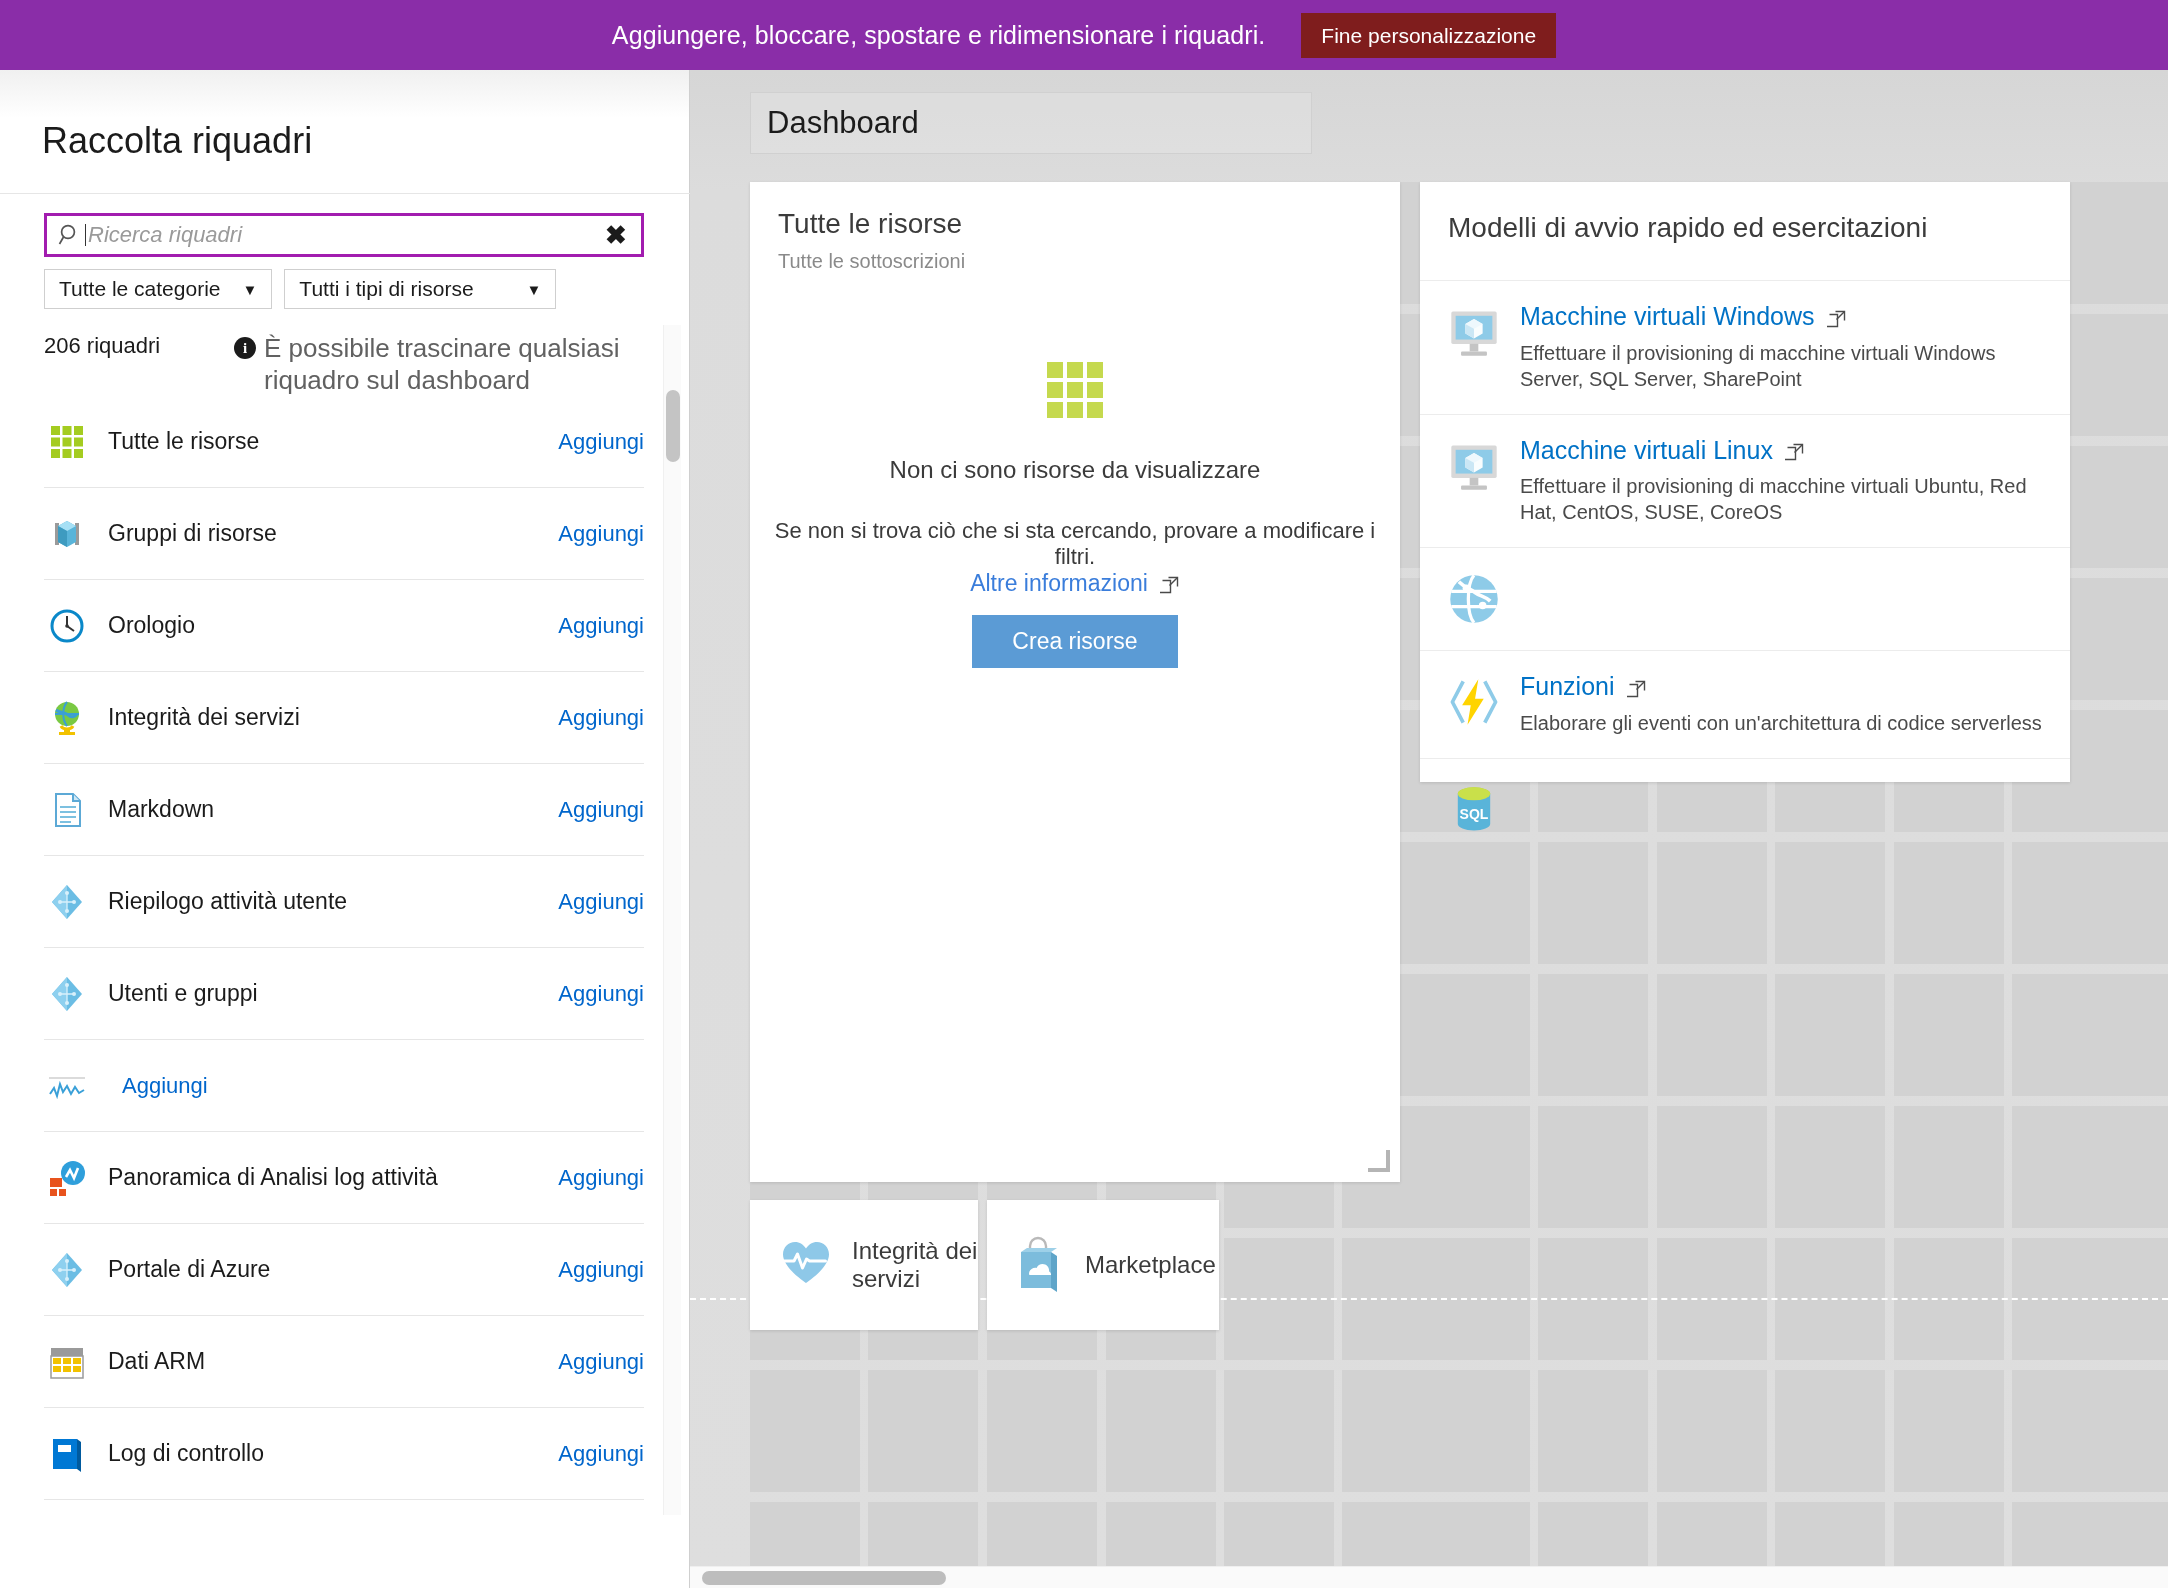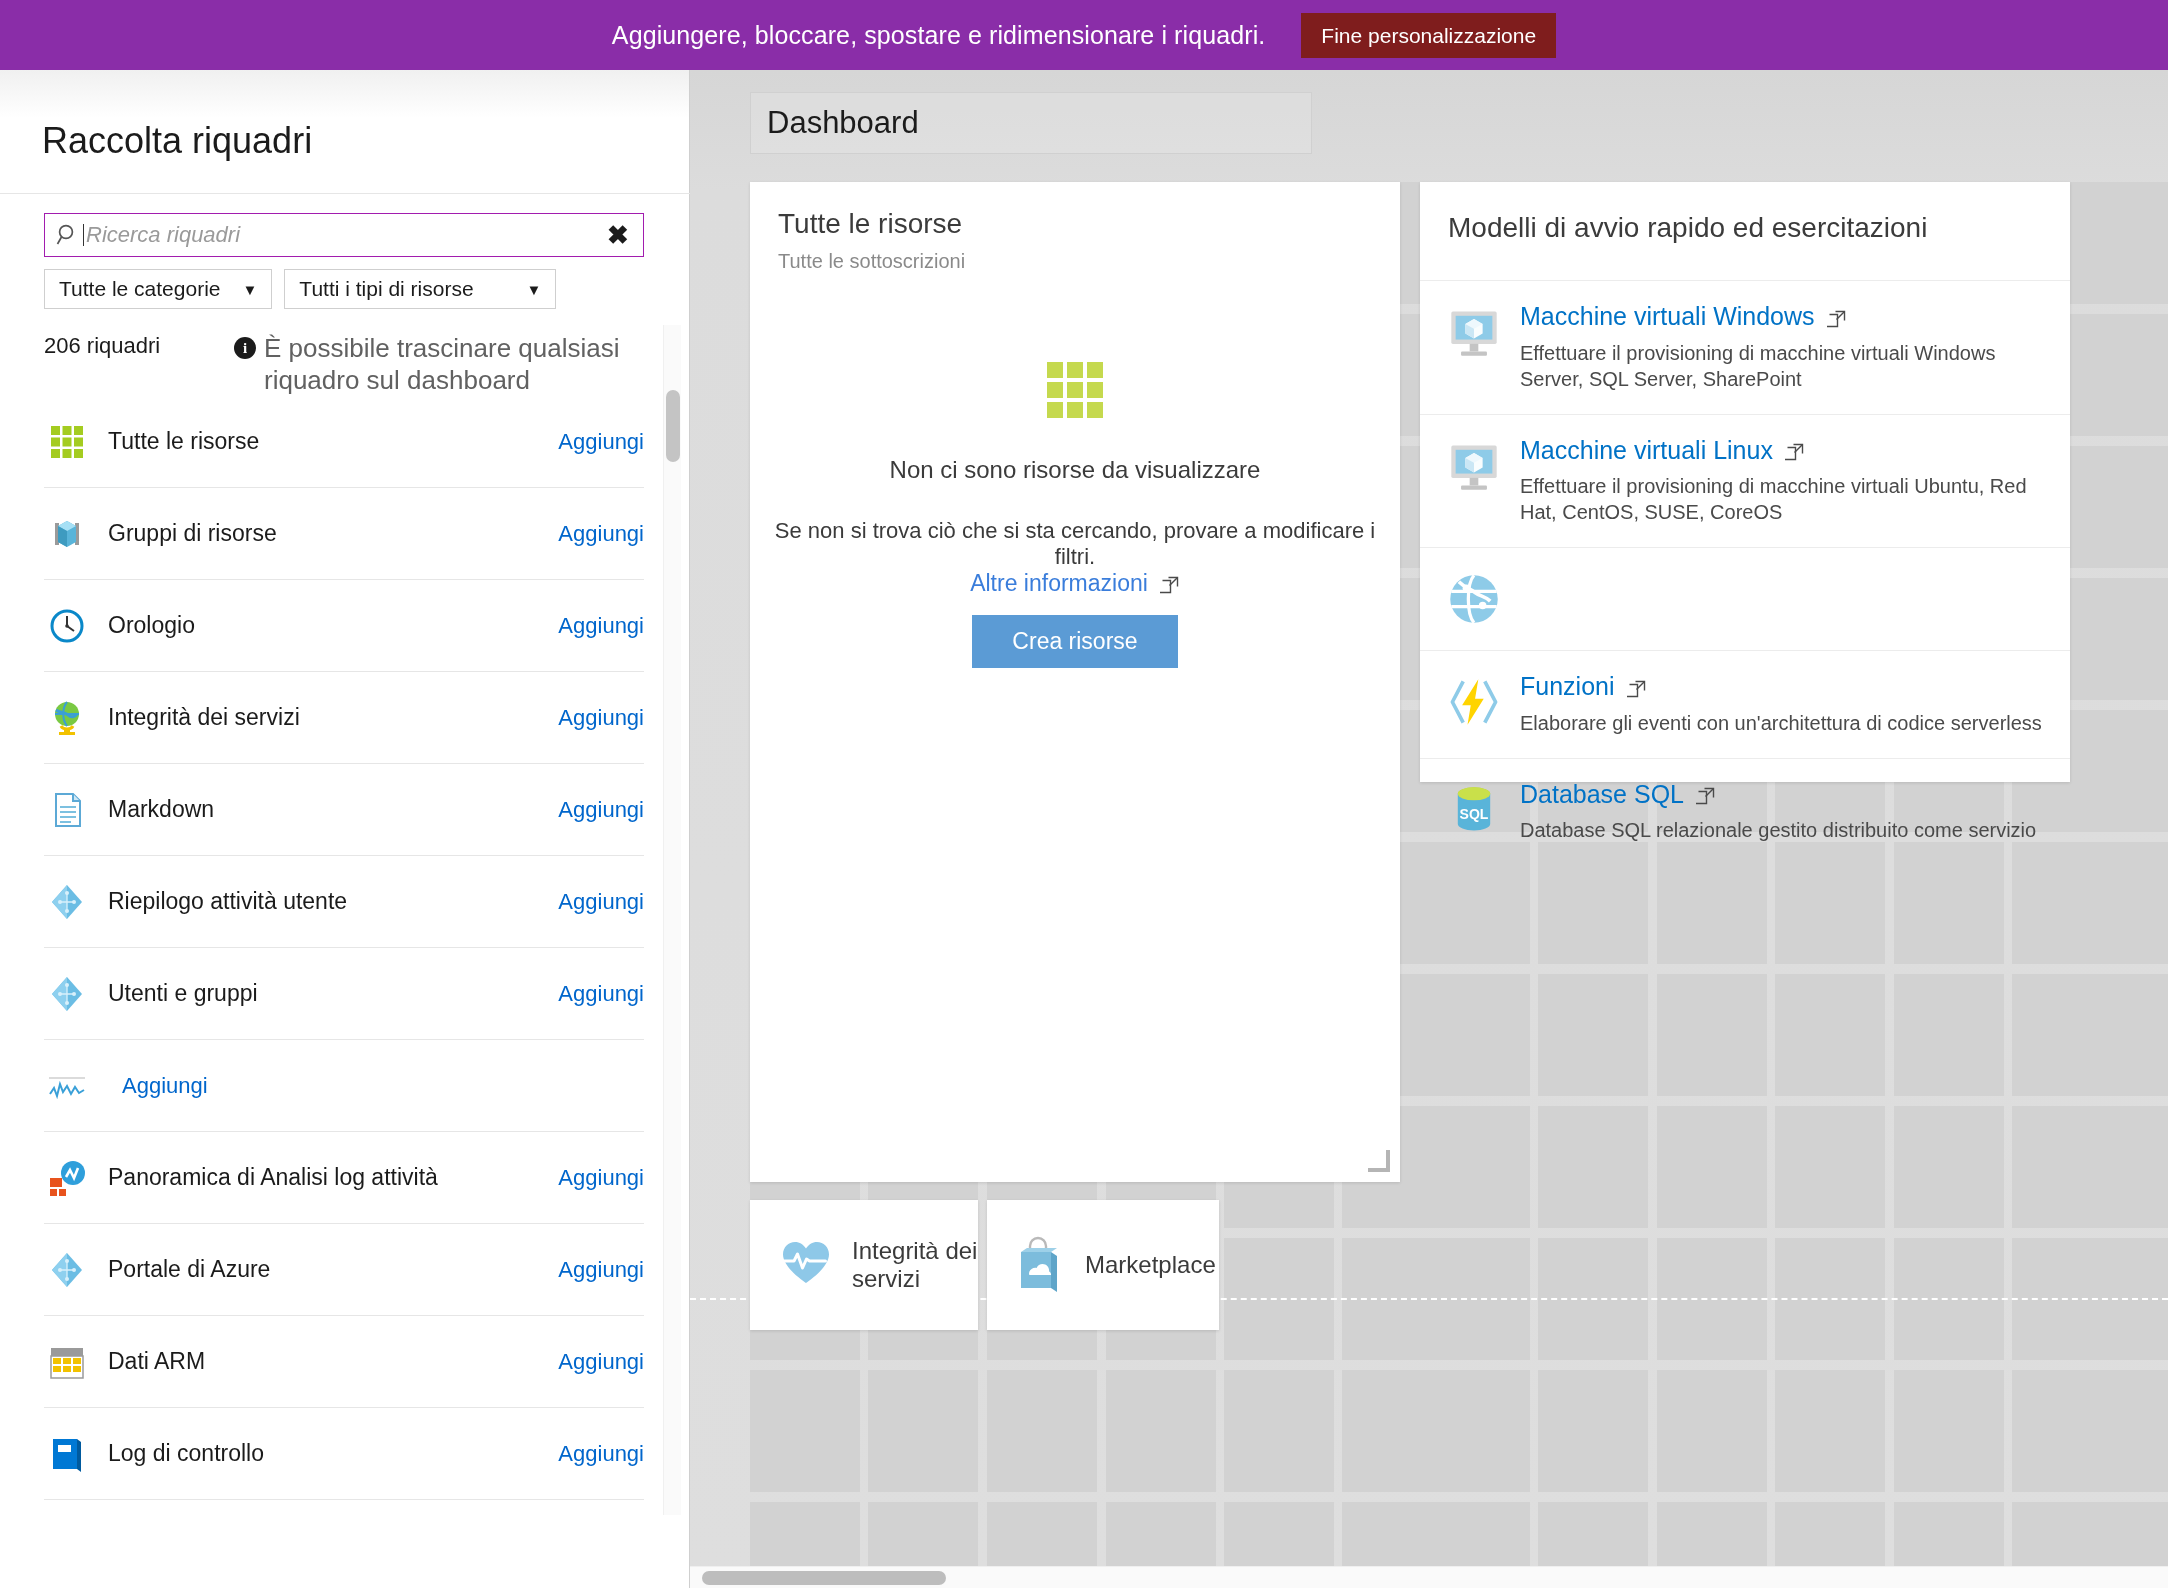--- a/index.html
+++ b/index.html
@@ -47,21 +47,21 @@
     font-size: 36px; font-weight: 400; color: #1b1b1b;
   }
   .gallery-divider {
     position: absolute; left: 0; top: 193px; width: 690px; height: 1px;
     background: #e6e6e6;
   }
 
   
   .search-wrap {
     position: absolute; left: 44px; top: 213px; width: 600px; height: 44px;
-    border: 1px solid #a21caf; background: #fff;
+    border: 3px solid #a21caf; background: #fff;
     display: flex; align-items: center; padding: 0 8px;
   }
   .search-icon { width: 30px; height: 30px; flex: 0 0 30px;
     display: flex; align-items: center; justify-content: center; }
   .caret { width: 1px; height: 22px; background: #333; margin-right: 2px; }
   .search-input {
     flex: 1; border: none; outline: none; background: transparent;
     font-size: 22px; font-family: "Liberation Sans", sans-serif;
     font-style: italic; color: #3a3a3a;
   }
@@ -728,28 +728,20 @@
         </div>
         <div class="tt-row">
           <div class="tt-icon">
             <svg width="54" height="54" viewBox="0 0 50 50">
               <ellipse cx="25" cy="10" rx="15" ry="6" fill="#b8d432"></ellipse>
               <path d="M10 10v28c0 3.3 6.7 6 15 6s15-2.7 15-6V10" fill="#59b4d9"></path>
               <ellipse cx="25" cy="10" rx="15" ry="6" fill="#c9e04a"></ellipse>
               <text x="25" y="33" font-family="Liberation Sans, sans-serif" font-size="13" font-weight="bold" fill="#ffffff" text-anchor="middle">SQL</text>
             </svg>
           </div>
-          <div class="tt-body"><div class="tt-link">
-              <span>Database SQL</span>
-              <span class="ext-icon"><svg width="20" height="20" viewBox="0 0 20 20">
-                  <path d="M2.5 5.5h8v12h-12v-8" fill="none" stroke="#4a4a4a" stroke-width="1.4"></path>
-                  <path d="M8.5 2.5h9v9" fill="none" stroke="#4a4a4a" stroke-width="1.4"></path>
-                  <line x1="9.5" y1="10.5" x2="17" y2="3" stroke="#4a4a4a" stroke-width="1.4"></line>
-                </svg></span>
-            </div><div class="tt-desc">Database SQL relazionale gestito distribuito come servizio</div></div>
         </div>
       </div>
   </div>
 
   <div class="tile-card tile-health">
     <span>
       <svg width="52" height="48" viewBox="0 0 52 48">
         <path d="M26 44C26 44 3 29 3 15.5 3 8 8.5 3 15 3c4.6 0 8.6 2.6 11 6.6C28.4 5.6 32.4 3 37 3c6.5 0 12 5 12 12.5C49 29 26 44 26 44z" fill="#8ec8e8"></path>
         <path d="M4 22h10l3.5-7 5 14 4-9 3 2h16" fill="none" stroke="#ffffff" stroke-width="3" stroke-linejoin="round" stroke-linecap="round"></path>
       </svg>

